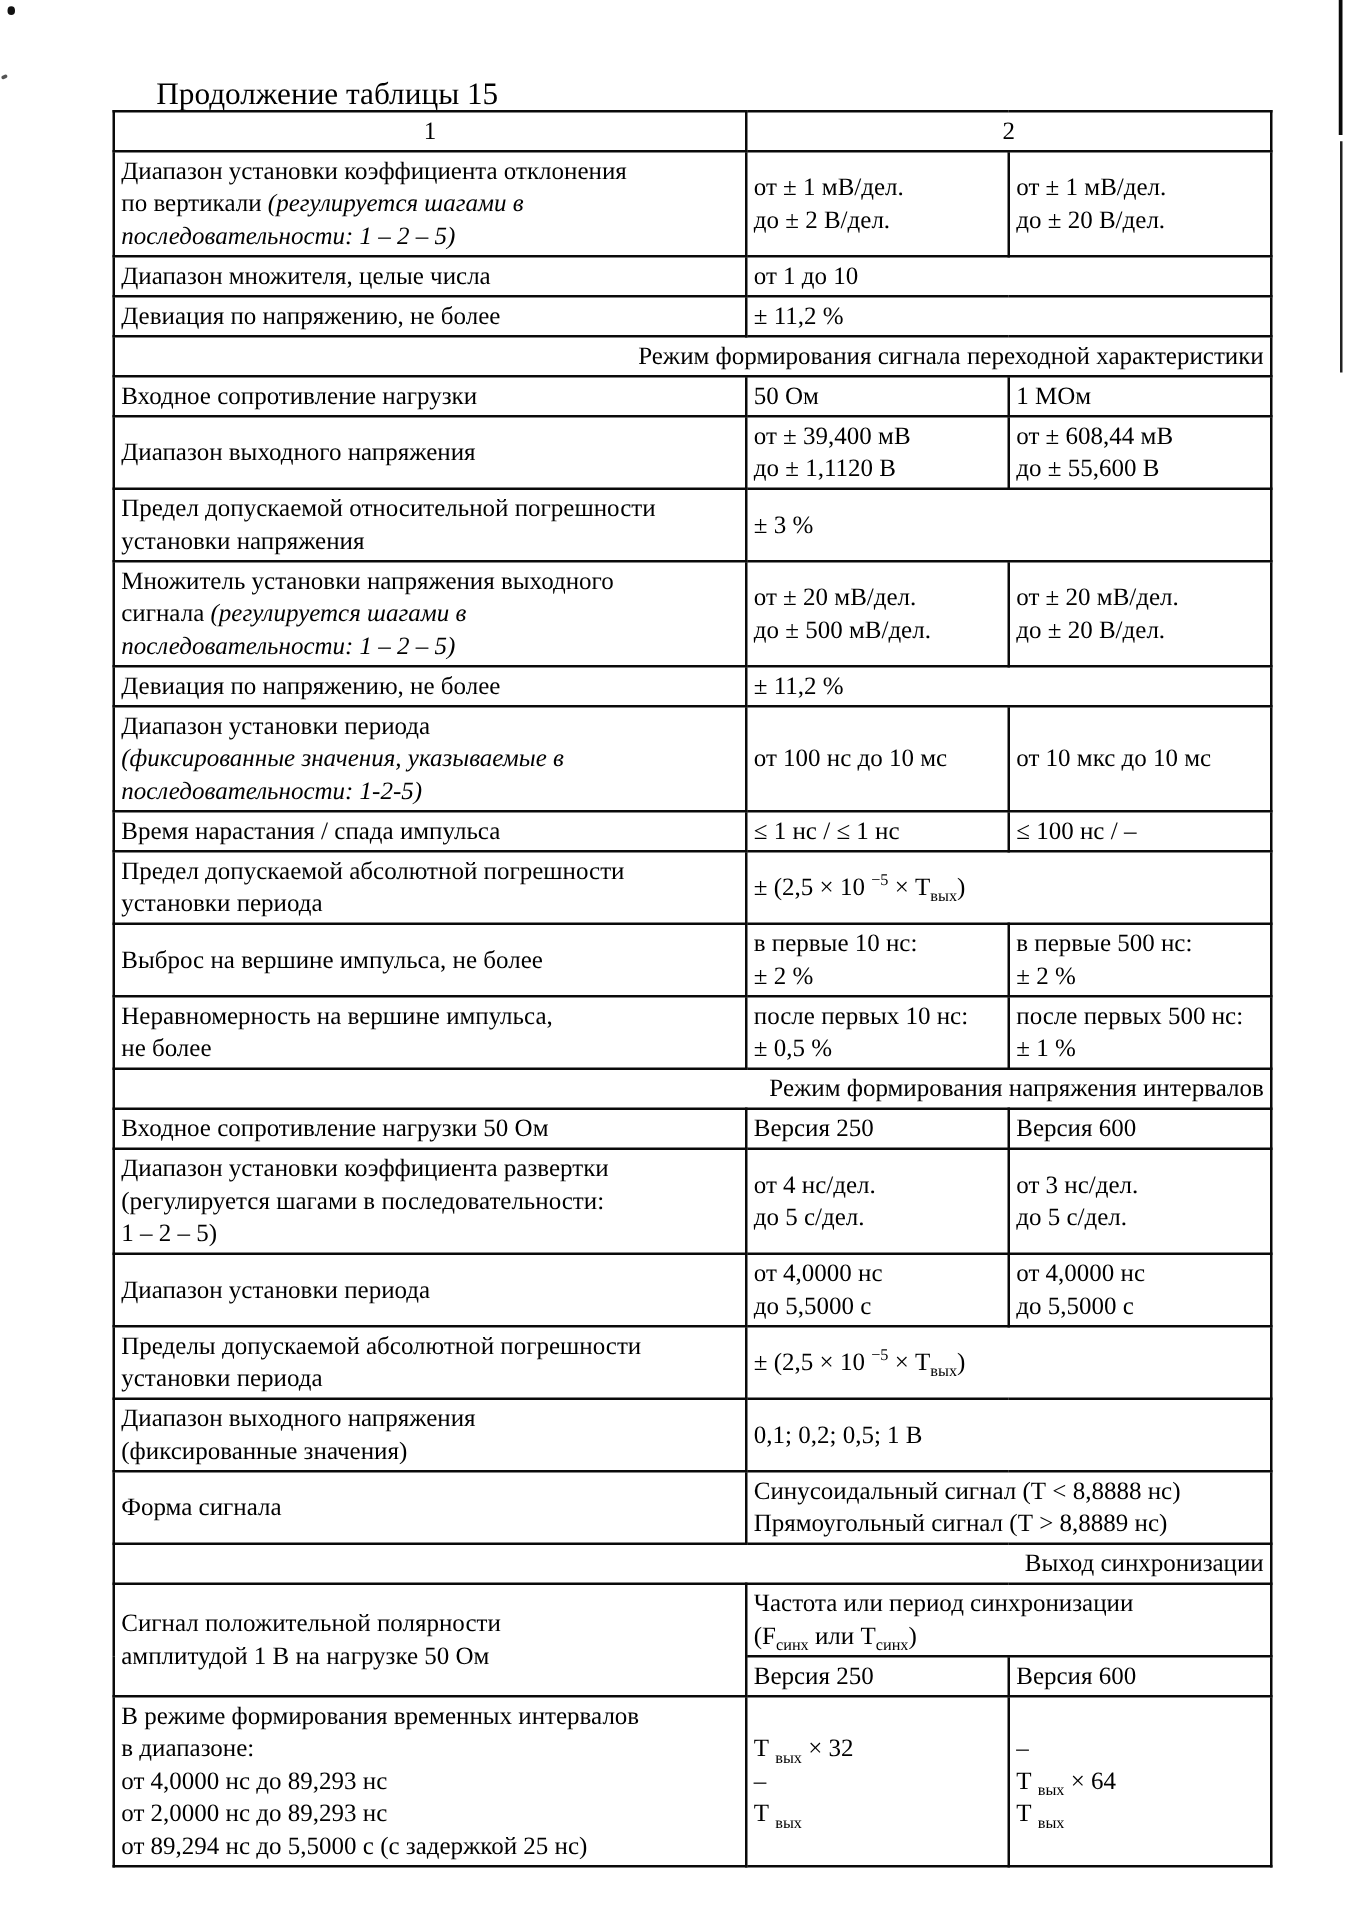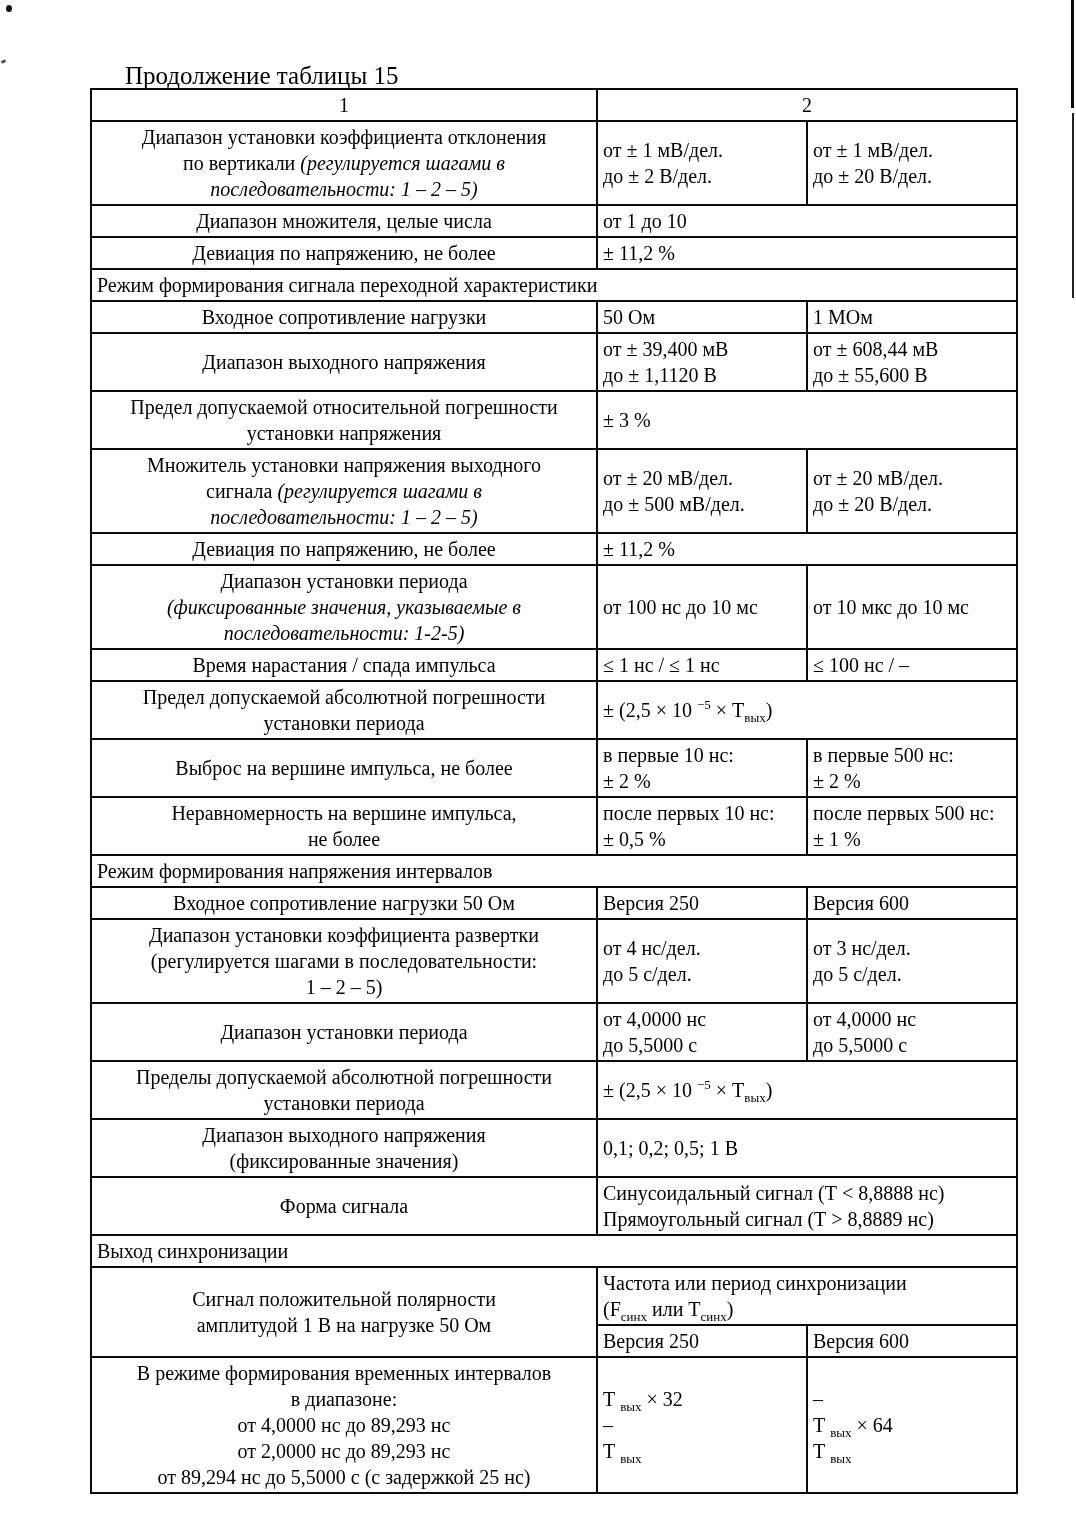--- a/index.html
+++ b/index.html
@@ -26,23 +26,23 @@
     table-layout: fixed;
   }
   table.spec td {
     border: 2px solid #0a0a0a;
     font-size: 20px;
     line-height: 26px;
     padding: 2px 5px;
     vertical-align: middle;
     overflow: hidden;
   }
-  td.label { text-align: center; padding-left: 8px; }
+  td.label { text-align: left; padding-left: 8px; }
   td.val   { text-align: left; }
-  td.section { text-align: left; padding: 1px 4px; }
+  td.section { text-align: right; padding: 1px 4px; }
   td.num { text-align: center; line-height: 21px; padding: 1px 4px; }
   td.bottom { vertical-align: bottom; padding-bottom: 8px; margin-top: 32px; }
   .it { font-style: italic; }
   .ln { min-height: 26px; }
   sup, sub { font-size: 13px; line-height: 0; }
   
   .dot-top {
     position: absolute; left: 6px; top: 5px;
     width: 6px; height: 7px; background: #111; border-radius: 50%;
   }

